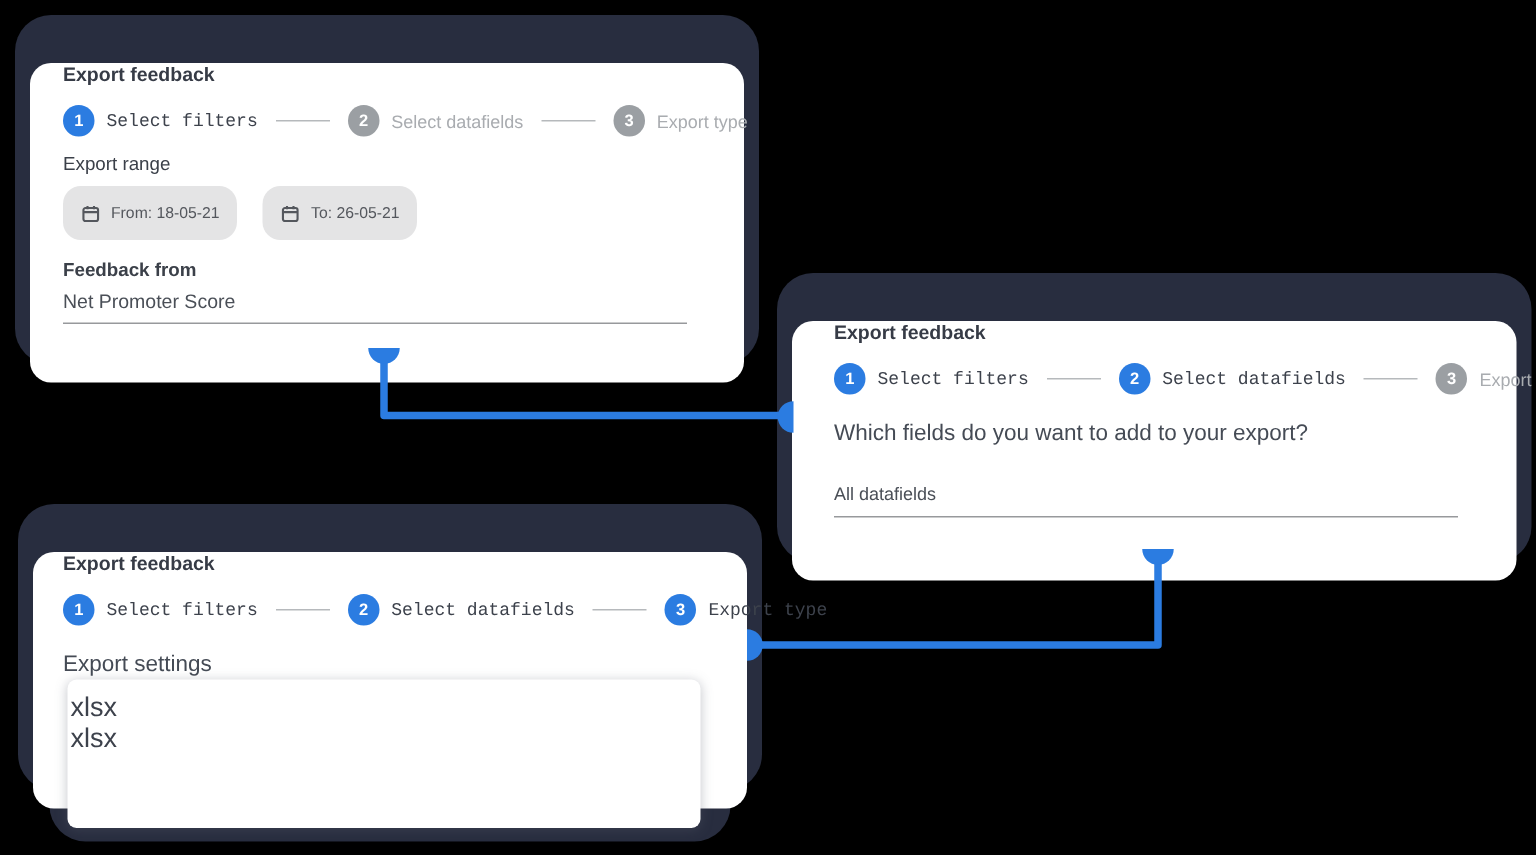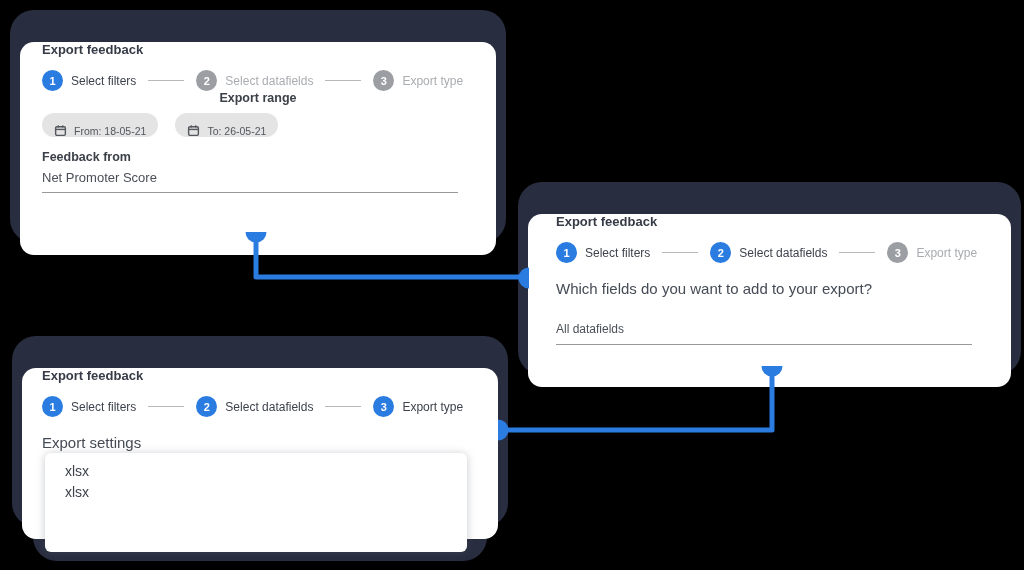--- a/index.html
+++ b/index.html
@@ -18,43 +18,43 @@
   #card3 .card-inner{padding:0 20px;}
 
   .card-title{margin:22px 0 0;font-size:13px;line-height:16px;font-weight:bold;color:#363b46;}
   .stepper{display:flex;align-items:center;gap:12px;margin-top:12px;white-space:nowrap;}
   .step{display:flex;align-items:center;gap:8px;}
   .step-circle{width:21px;height:21px;border-radius:50%;flex:0 0 21px;
     display:flex;align-items:center;justify-content:center;
     color:#fff;font-size:11px;font-weight:bold;background:#9b9fa3;}
   .step.active .step-circle{background:#2b7ce1;}
   .step-label{font-size:12px;color:#a9acb0;}
-  .step.active .step-label{color:#3d424c;}
+  .step.active .step-label{color:#3d424c;font-family:Liberation Mono, monospace;}
   .dash{width:36px;height:1px;background:#b6b9bc;flex:0 0 36px;}
 
-  .section-label{font-size:12.5px;line-height:14px;font-weight:bold;color:#3b4049;text-align:center;}
+  .section-label{margin-top:11px;font-size:12.5px;line-height:14px;font-weight:normal;color:#3b4049;}
   .chips{display:flex;gap:17px;margin-top:8px;}
-  .chip{display:inline-flex;align-items:flex-end;gap:7px;height:24px;padding:0 12px;
+  .chip{display:inline-flex;align-items:center;gap:7px;height:36px;padding:0 12px;
     background:#e4e4e5;border-radius:12px;font-size:10.5px;color:#54575d;border:none;}
   .chip svg{display:block;}
 
   .field-label{margin-top:13px;font-size:12.5px;line-height:14px;font-weight:bold;color:#3b4049;}
   .field-value{margin-top:6px;width:416px;padding-bottom:7px;border-bottom:1px solid #97999c;
     font-size:13px;line-height:15px;color:#4a4f57;}
   .question{margin-top:17px;font-size:15px;line-height:17px;color:#454b55;}
   .field-value.small{font-size:12px;margin-top:25px;}
   .settings-label{margin-top:17px;font-size:15px;line-height:17px;color:#454b55;}
 
   #dropdown-extension{position:absolute;left:33px;top:470px;width:454px;height:91px;
     background:#282d3f;border-radius:24px;z-index:5;}
   #format-dropdown{position:absolute;left:45px;top:453px;width:422px;height:99px;
     background:#ffffff;border-radius:6px;z-index:40;box-sizing:border-box;padding-top:8px;
     box-shadow:0 1px 8px rgba(90,95,110,0.35);}
-  .dropdown-option{height:21px;line-height:21px;padding-left:20px;
-    font-size:14px;color:#3d424c;cursor:default;}
+  .dropdown-option{height:21px;line-height:21px;padding-left:2px;
+    font-size:18px;color:#3d424c;cursor:default;}
   .dropdown-option.highlighted{background:#e8e8ea;}
 
   #connectors{position:absolute;left:0;top:0;z-index:60;pointer-events:none;}
 </style>
 </head>
 <body>
 
 <div id="dropdown-extension"></div>
 
 <div class="card" id="card1">

